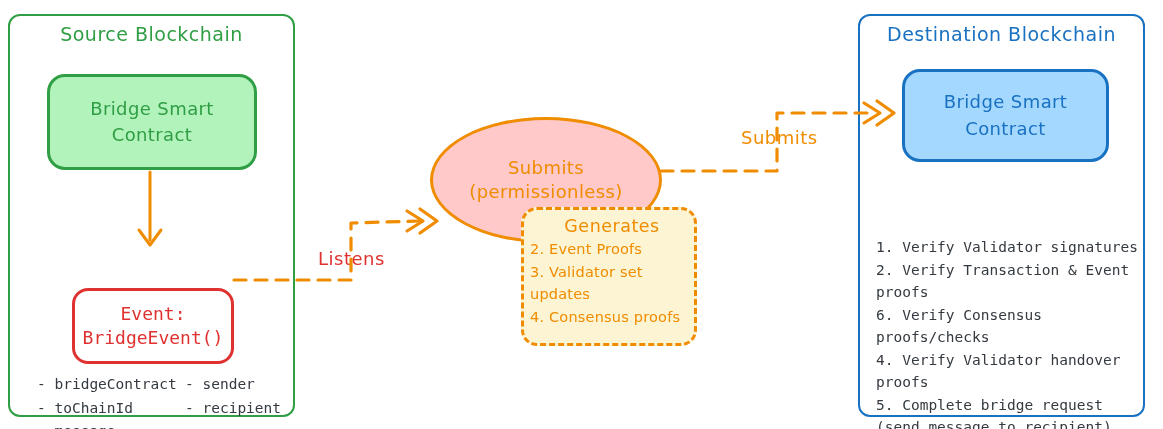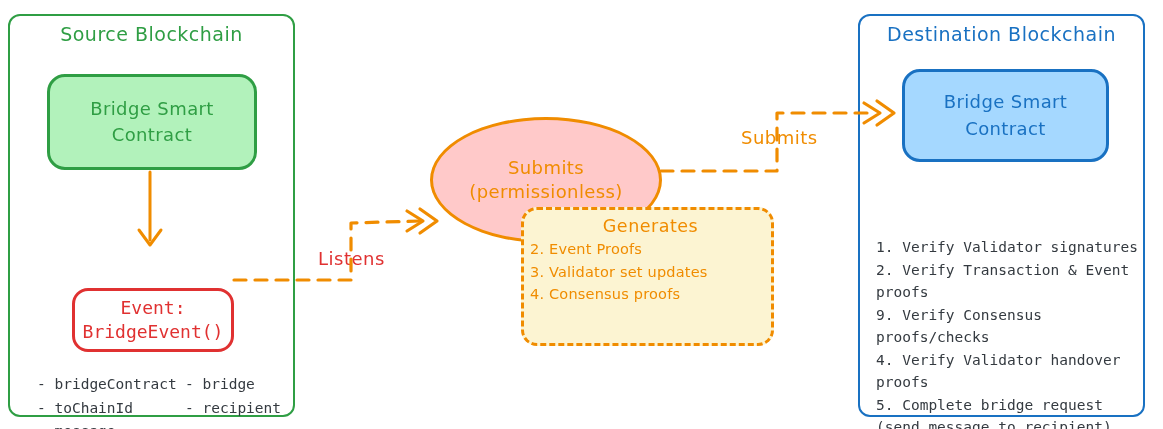--- a/index.html
+++ b/index.html
@@ -31,39 +31,39 @@
   
   .contract-box{ position:absolute; box-sizing:border-box; border-radius:18px;
     display:flex; align-items:center; justify-content:center; text-align:center;
     font-size:18px; line-height:1.45; letter-spacing:.4px; }
   .contract-box.green-box{ left:37px; top:58px; width:210px; height:96px;
     background:var(--green-fill); border:3px solid var(--green-stroke); color:var(--green-stroke); }
   .contract-box.blue-box{ left:42px; top:53px; width:207px; height:93px;
     background:var(--blue-fill); border:3px solid var(--blue-stroke); color:var(--blue-stroke); }
 
   
-  .event-box{ position:absolute; left:62px; top:233px; width:162px; height:64px;
+  .event-box{ position:absolute; left:62px; top:233px; width:162px; height:76px;
     box-sizing:border-box; border:3px solid var(--red); border-radius:16px;
     display:flex; flex-direction:column; align-items:center; justify-content:center;
     color:var(--red); font-size:18px; line-height:1.35; }
 
   
   .attrs{ position:absolute; left:27px; top:318px;
     display:grid; grid-template-columns:148px auto; column-gap:0;
     font-size:14.5px; line-height:23.5px; color:var(--text-dark); }
 
   
   .ellipse{ position:absolute; left:430px; top:117px; width:232px; height:126px;
     box-sizing:border-box; background:var(--pink-fill); border:3.5px solid var(--orange);
     border-radius:50%; display:flex; flex-direction:column; align-items:center;
     justify-content:center; color:var(--orange); font-size:18px; line-height:1.35;
     letter-spacing:.4px; z-index:1; }
 
   
-  .generates{ position:absolute; left:521px; top:207px; width:253px; height:139px;
+  .generates{ position:absolute; left:521px; top:207px; width:176px; height:139px;
     box-sizing:border-box; background:var(--yellow-fill);
     border:3px dashed var(--orange); border-radius:16px; color:var(--orange);
     padding:6px 0 0 6px; z-index:2; }
   .gen-title{ text-align:center; font-size:17.5px; letter-spacing:.5px; margin-bottom:2px; }
   .gen-item{ font-size:14.5px; line-height:22.5px; letter-spacing:.2px; }
 
   
   .label{ position:absolute; font-size:18px; letter-spacing:.5px; z-index:3; }
   .label.listens{ left:318px; top:248px; color:var(--red); }
   .label.submits{ left:741px; top:127px; color:var(--orange); }
@@ -90,21 +90,21 @@
       <span style="width:130px;">Bridge Smart Contract</span>
     </div>
 
     <div class="event-box code">
       <div>Event:</div>
       <div>BridgeEvent()</div>
     </div>
 
     <div class="attrs code">
       <div>- bridgeContract</div>
-      <div>- bridge</div>
+      <div>- sender</div>
       <div>- toChainId</div>
       <div>- recipient</div>
       <div>- message</div>
     </div>
   </div>
 
   <div class="ellipse hand">
     <div>Submits</div>
     <div>(permissionless)</div>
   </div>
@@ -123,21 +123,21 @@
     <div class="container-title hand blue-text">Destination Blockchain</div>
 
     <div class="contract-box blue-box">
       <span style="width:130px;">Bridge Smart Contract</span>
     </div>
 
     <div class="steps code">
       <div class="step">1. Verify Validator signatures</div>
       <div class="step">2. Verify Transaction &amp; Event
 proofs</div>
-      <div class="step">9. Verify Consensus
+      <div class="step">6. Verify Consensus
 proofs/checks</div>
       <div class="step">4. Verify Validator handover
 proofs</div>
       <div class="step">5. Complete bridge request
 (send message to recipient)</div>
     </div>
   </div>
 
   <svg class="overlay" width="1163" height="429" viewBox="0 0 1163 429">
 

